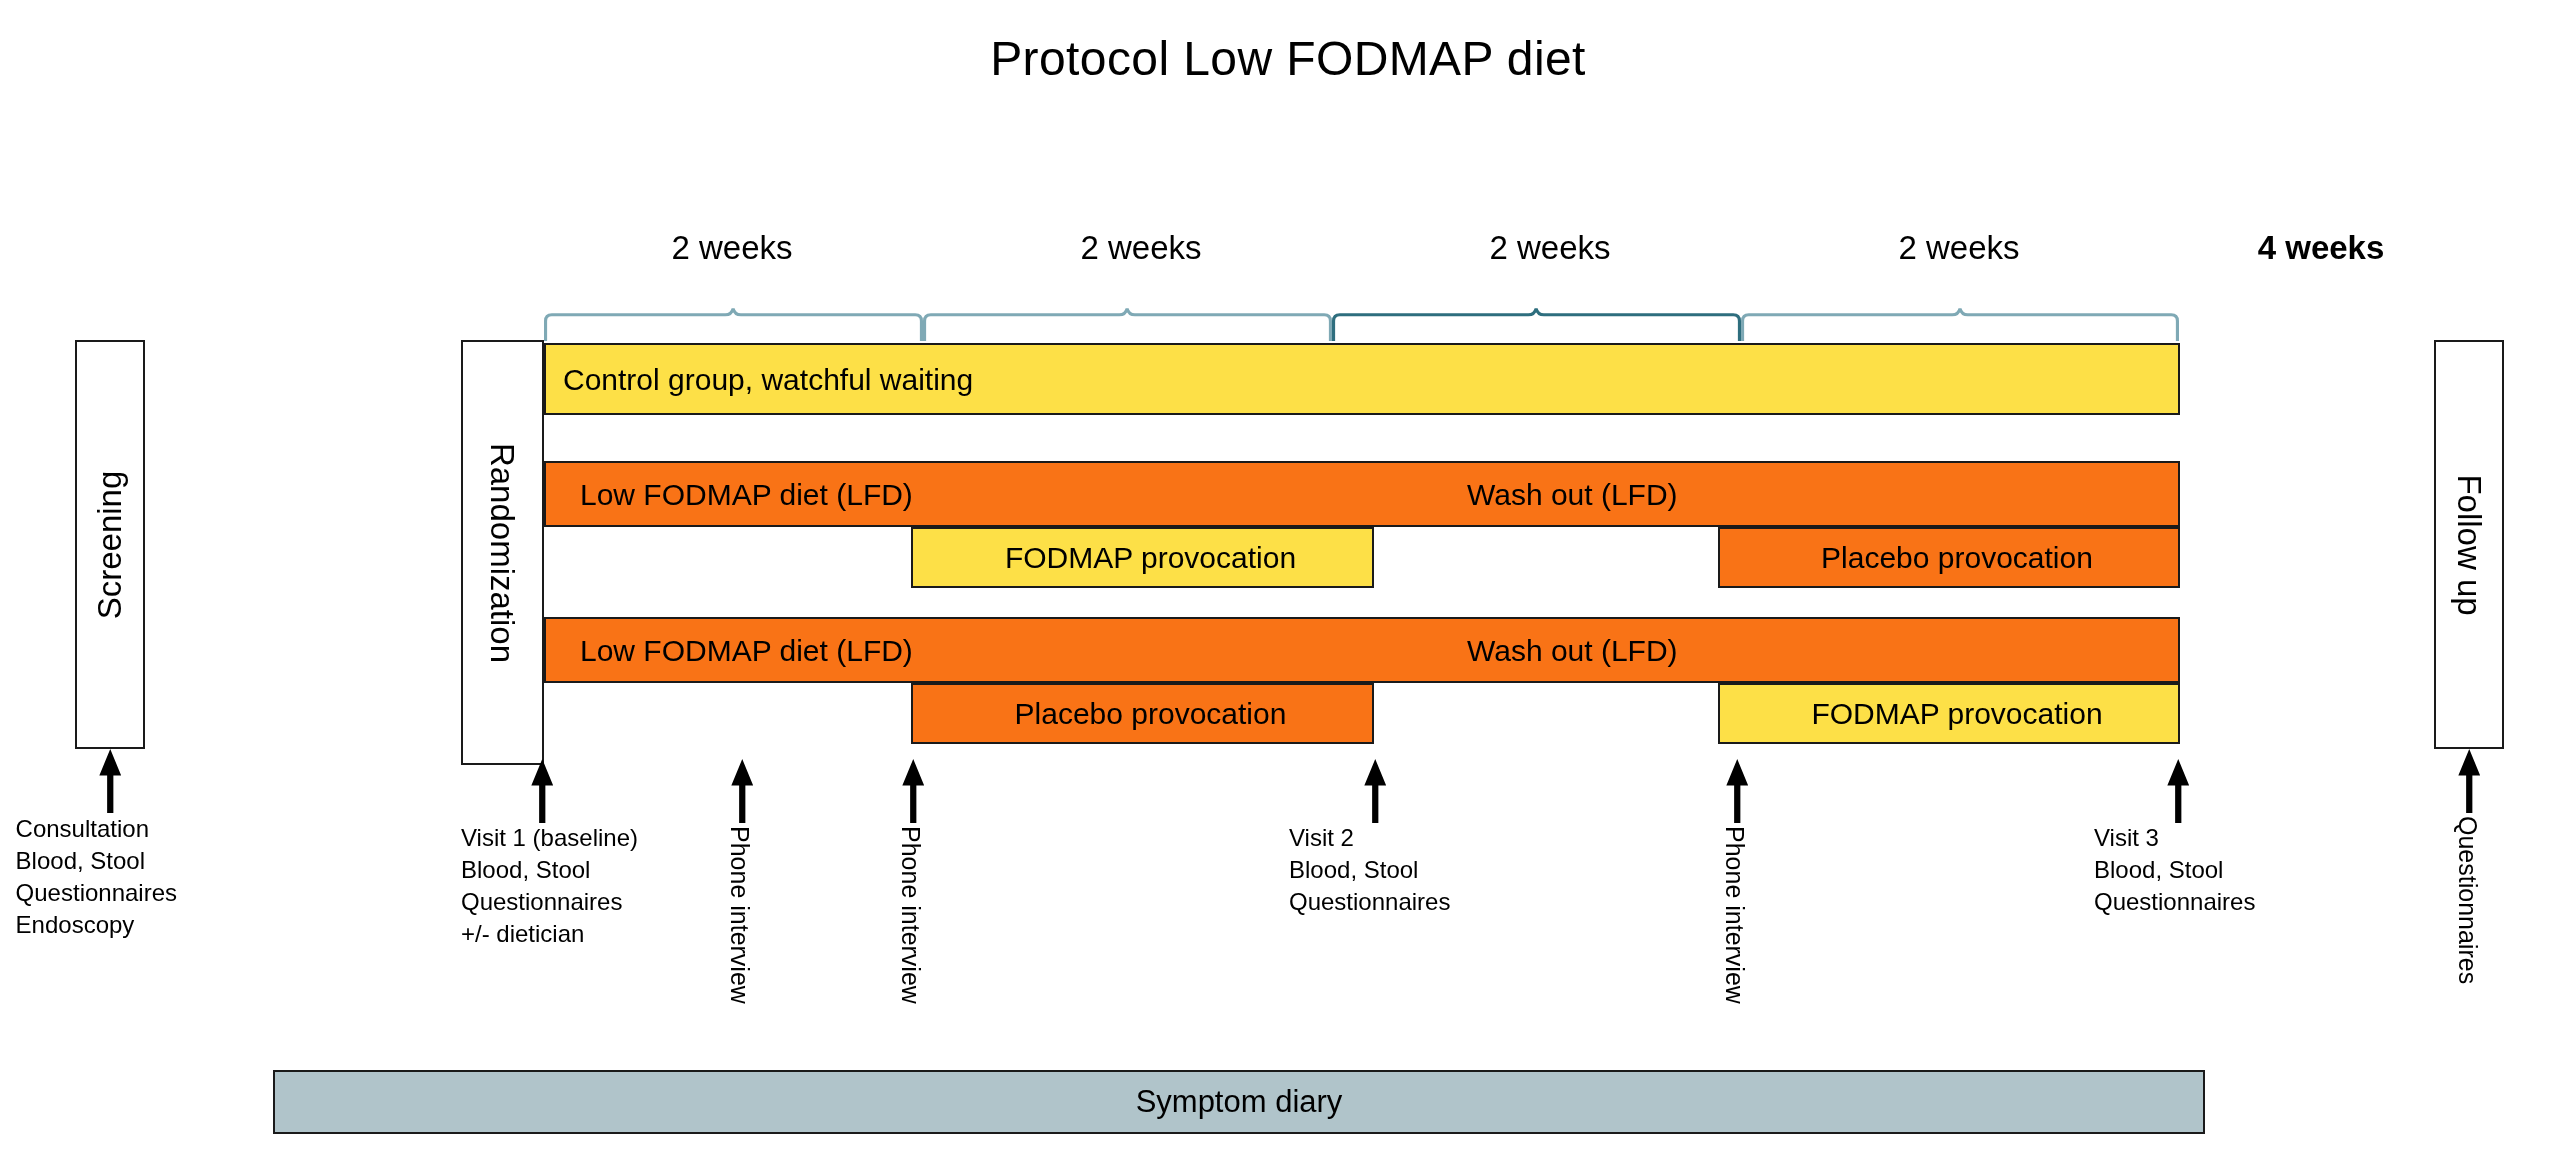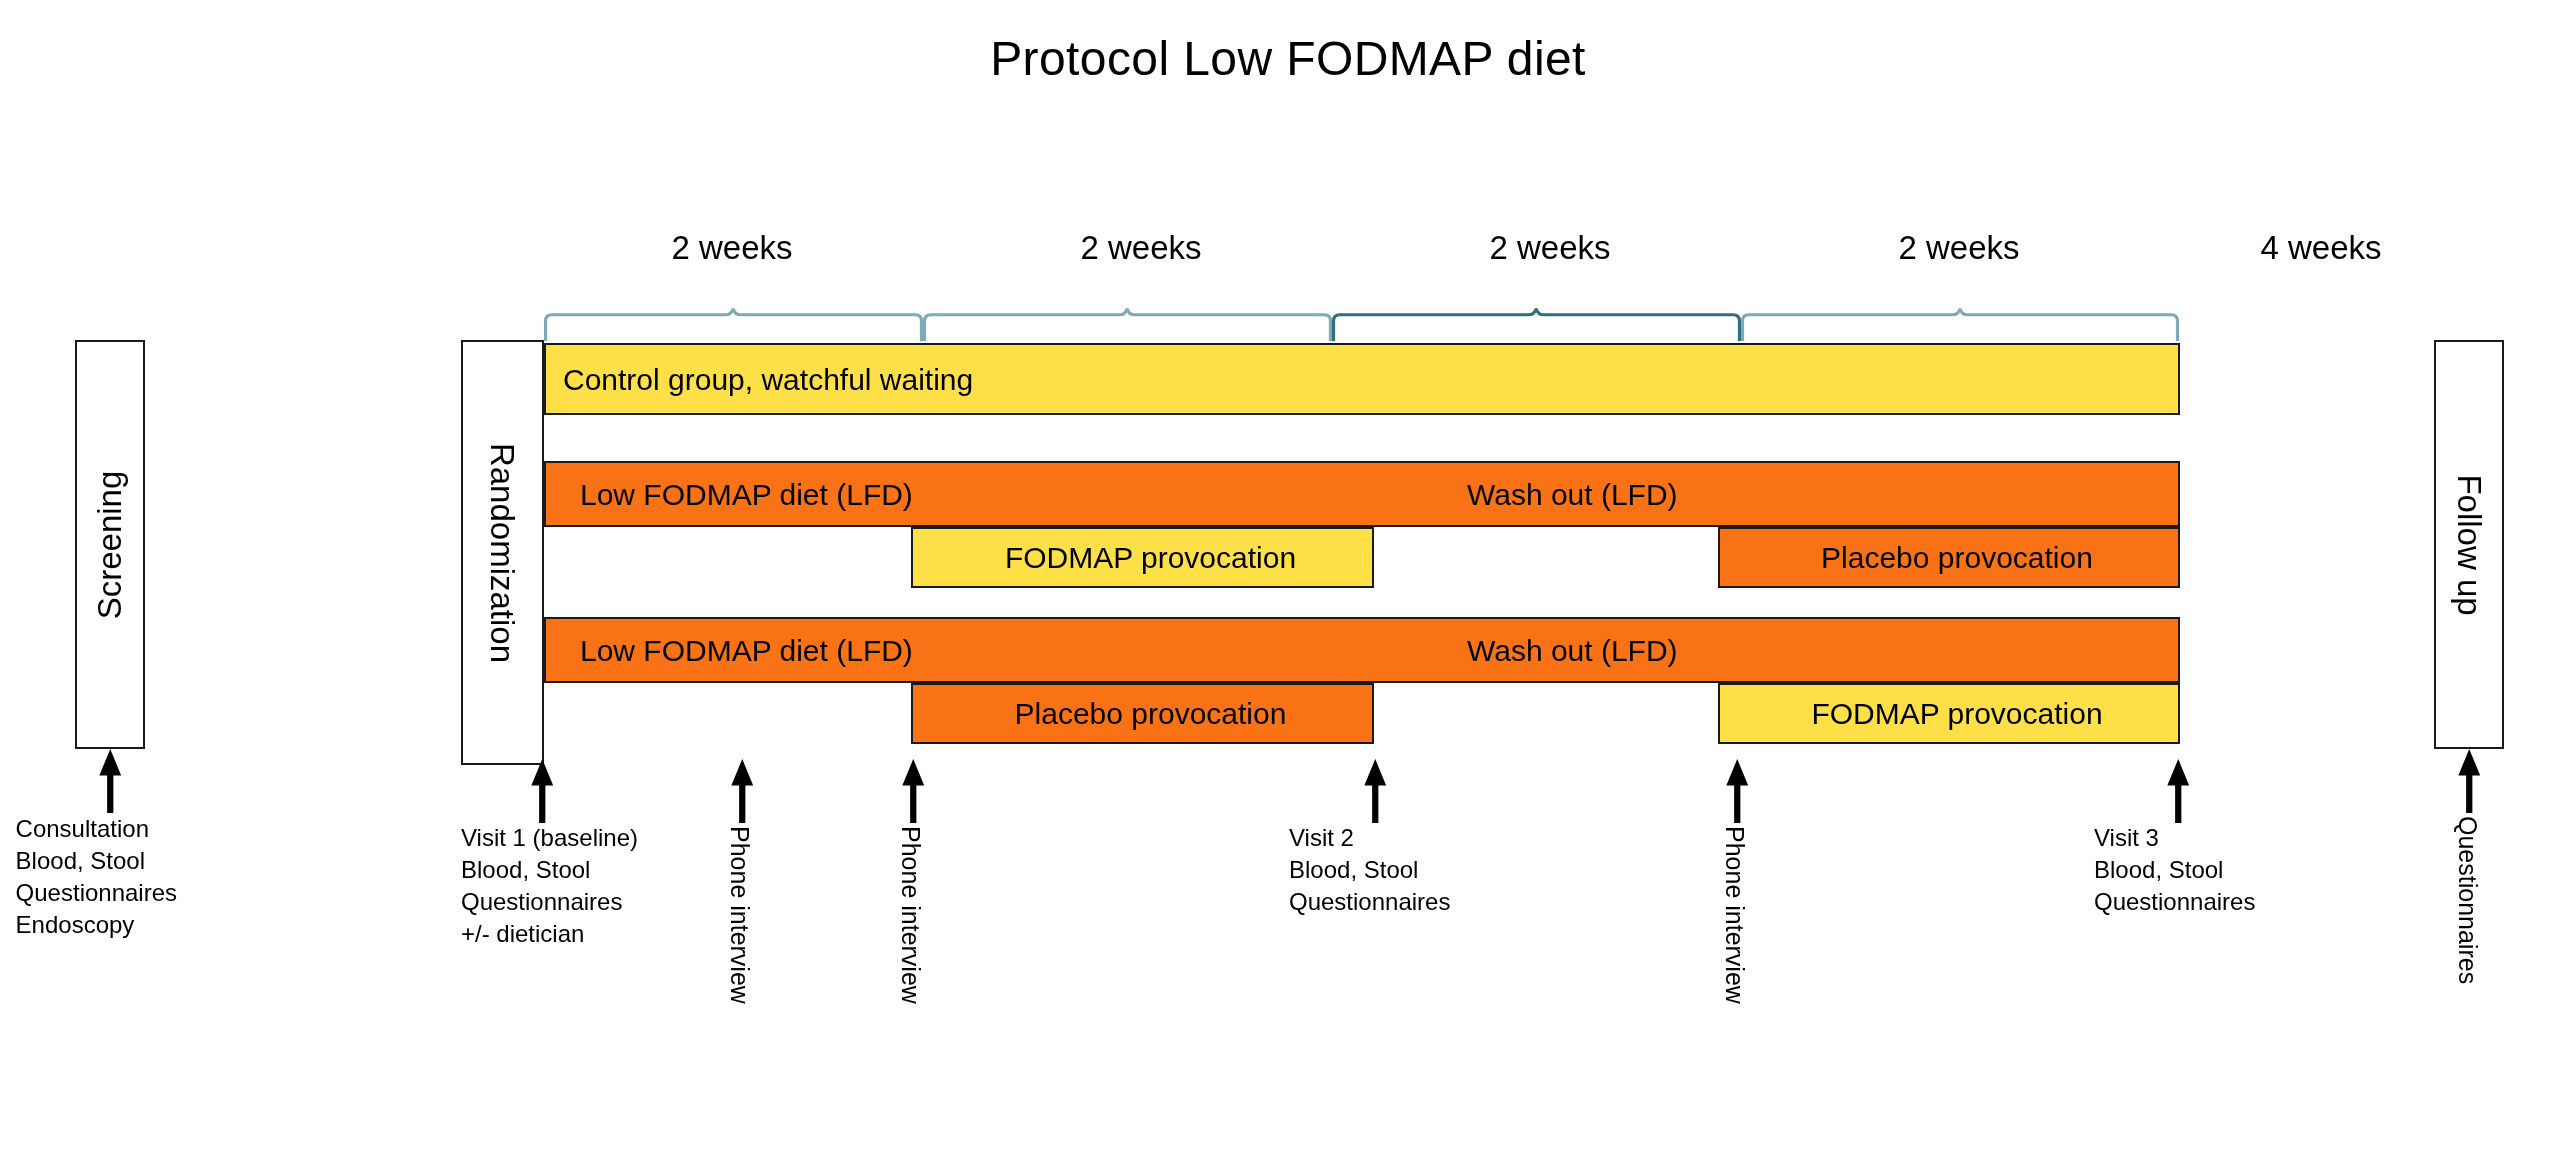--- a/index.html
+++ b/index.html
@@ -54,21 +54,21 @@
 <body>
 
 <div class="stage">
 
   <div class="abs" id="title">Protocol Low FODMAP diet</div>
 
   <div class="abs weeklbl" style="left:592px;top:212px;width:280px;">2 weeks</div>
   <div class="abs weeklbl" style="left:1001px;top:212px;width:280px;">2 weeks</div>
   <div class="abs weeklbl" style="left:1410px;top:212px;width:280px;">2 weeks</div>
   <div class="abs weeklbl" style="left:1819px;top:212px;width:280px;">2 weeks</div>
-  <div class="abs weeklbl" style="left:2181px;top:212px;width:280px;">4 weeks</div>
+  <div class="abs weeklbl" style="left:2181px;top:212px;width:280px;font-weight:bold;">4 weeks</div>
 
   <div class="brace" style="left:544px;top:290px;width:379px;">
     <svg viewBox="0 0 487 44" preserveAspectRatio="none">
       <path d="M2,44 L2,18 Q2,10 10,10 L233,10 Q241,10 243,2 Q245,10 253,10 L477,10 Q485,10 485,18 L485,44" fill="none" stroke="#7FA9B5" stroke-width="4"></path>
     </svg>
   </div>
   <div class="brace" style="left:923px;top:290px;width:409px;">
     <svg viewBox="0 0 525 44" preserveAspectRatio="none">
       <path d="M2,44 L2,18 Q2,10 10,10 L252,10 Q260,10 262,2 Q264,10 272,10 L515,10 Q523,10 523,18 L523,44" fill="none" stroke="#7FA9B5" stroke-width="4"></path>
     </svg>
@@ -188,15 +188,18 @@
   <div class="abs vbox" style="left:2434px;top:323px;width:70px;height:409px;">
     <span class="vtext rot-down">Follow up</span>
   </div>
   <div class="arrow" style="left:2456px;top:732px;height:64px;">
     <svg viewBox="0 0 34 82">
         <path d="M17,0 L31,34 L21,34 L21,82 L13,82 L13,34 L3,34 Z" fill="#000"></path>
       </svg>
   </div>
   <div class="vcap" style="left:2482px;top:799px;">Questionnaires</div>
 
+  <div class="abs" id="symptom" style="left:273px;top:1053px;width:1932px;height:64px;">
+    <span>Symptom diary</span>
+  </div>
 
 </div>
 
 
 </body></html>

